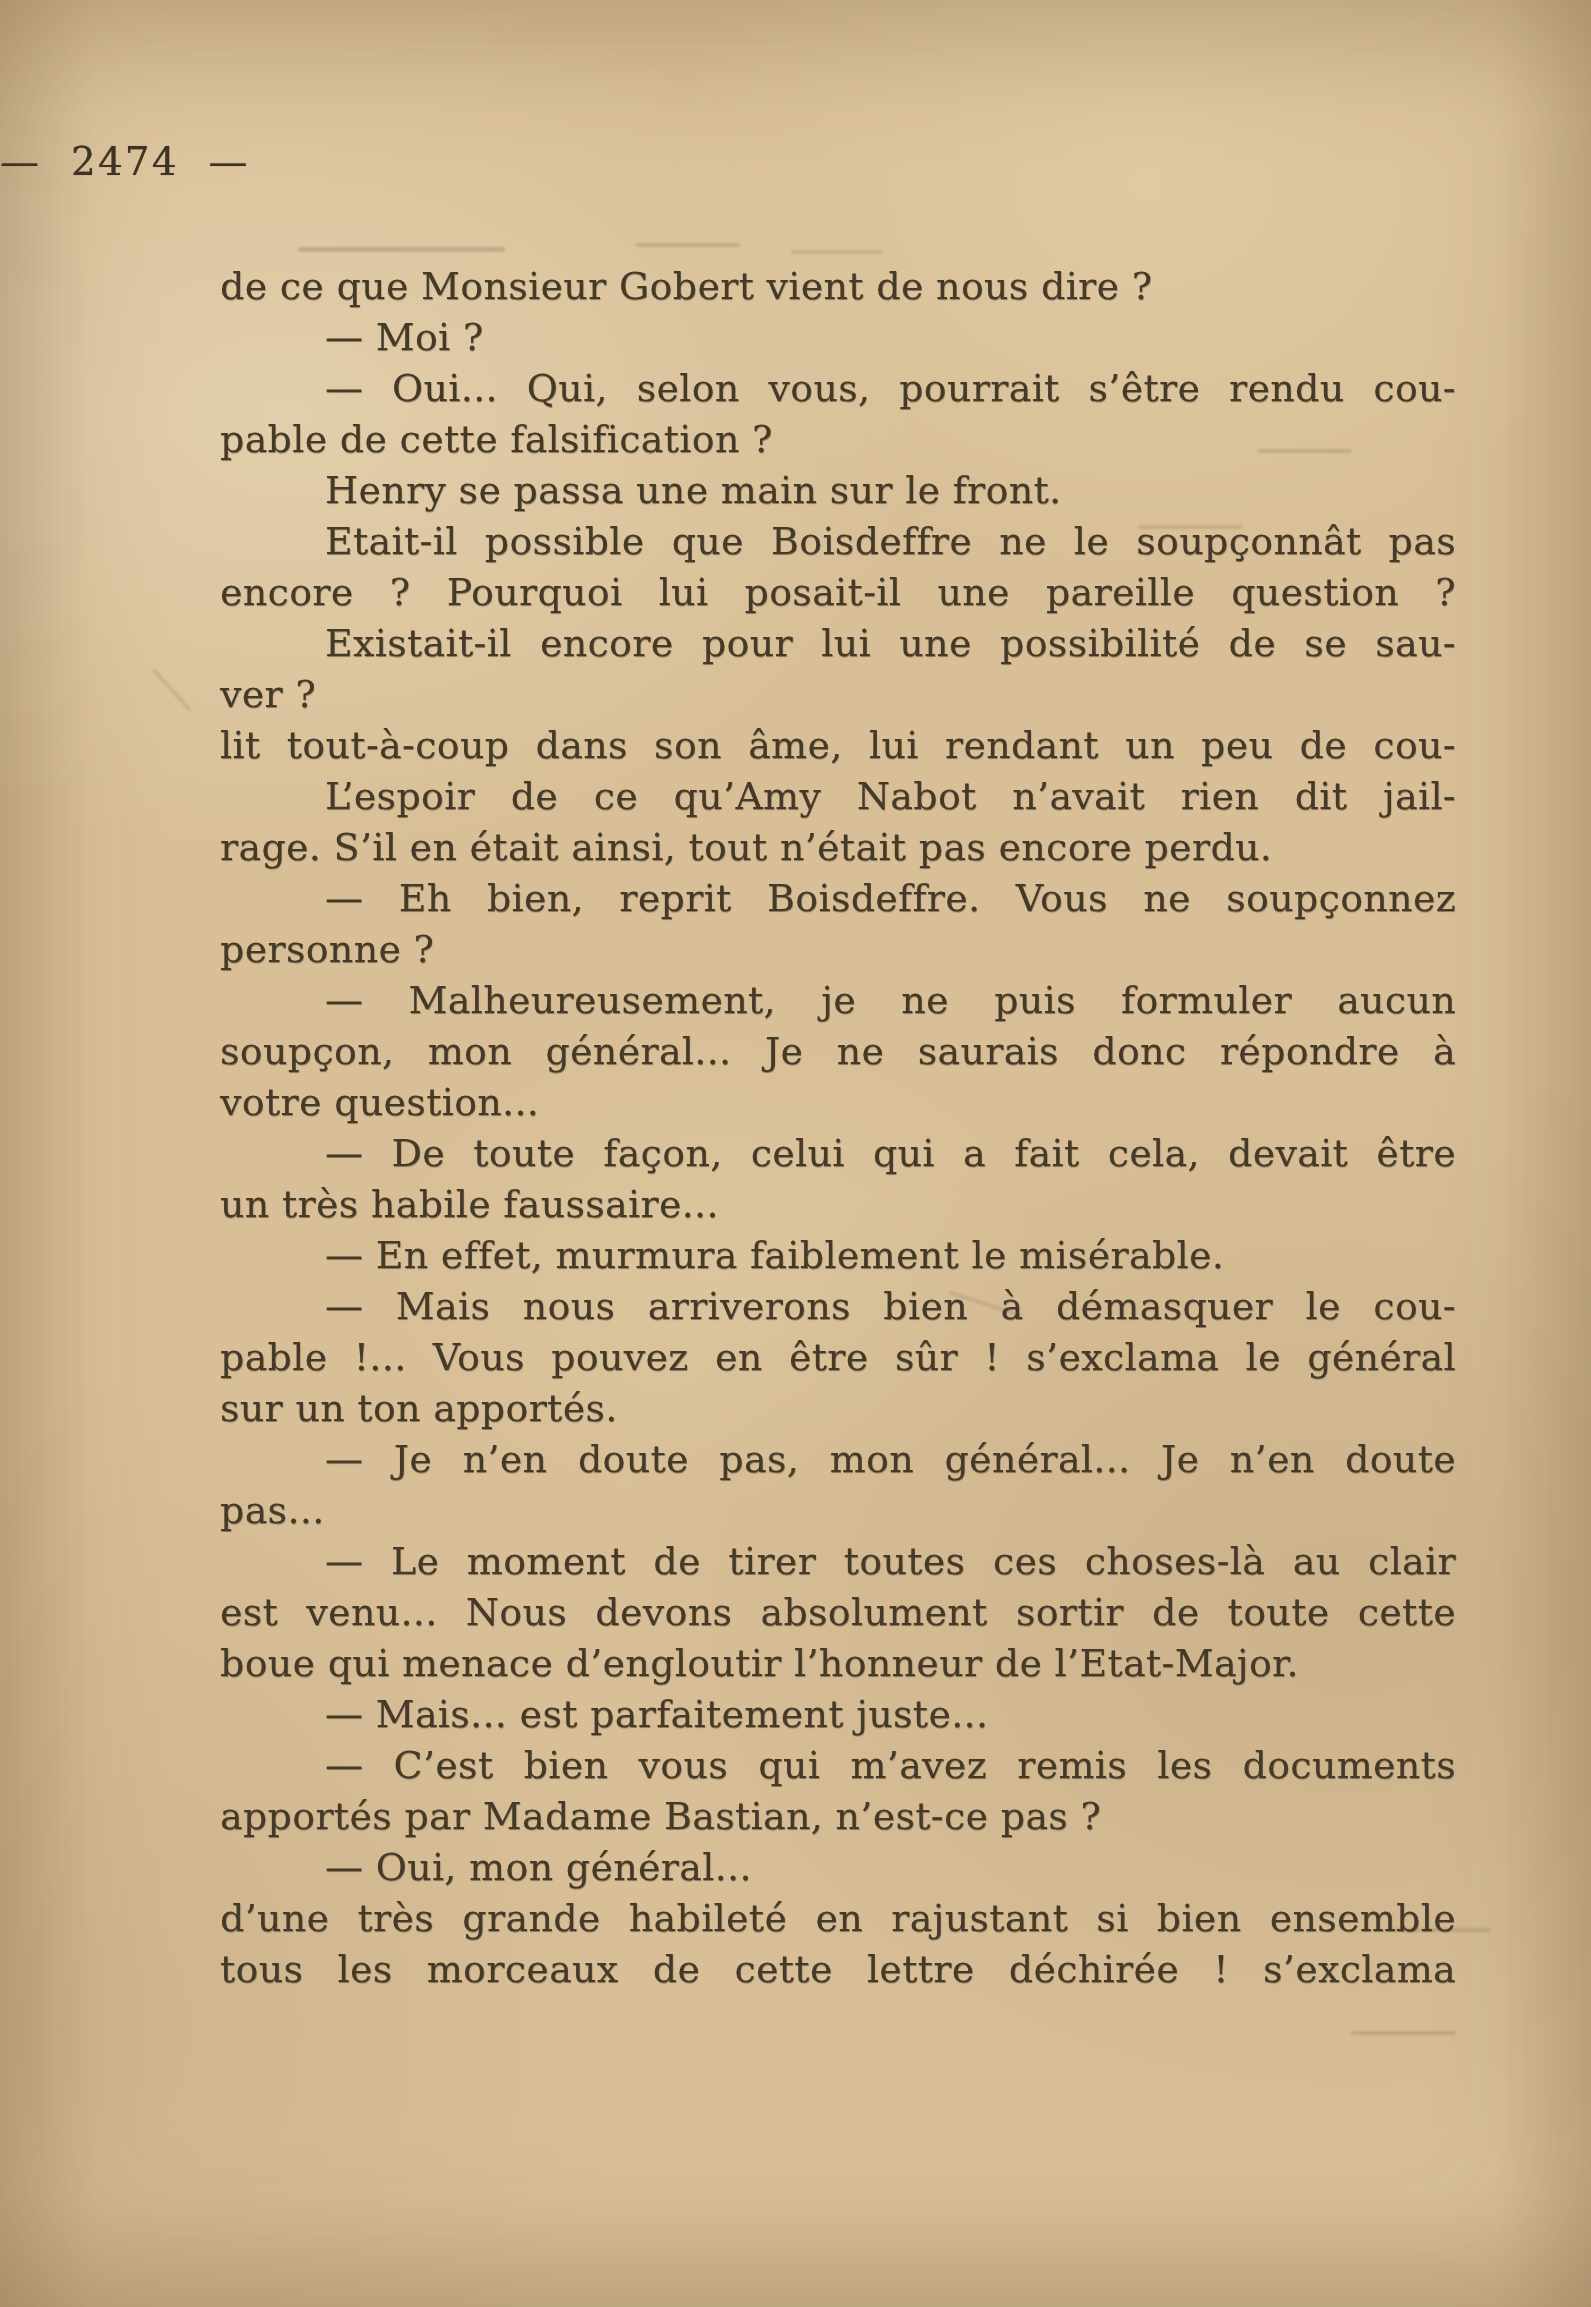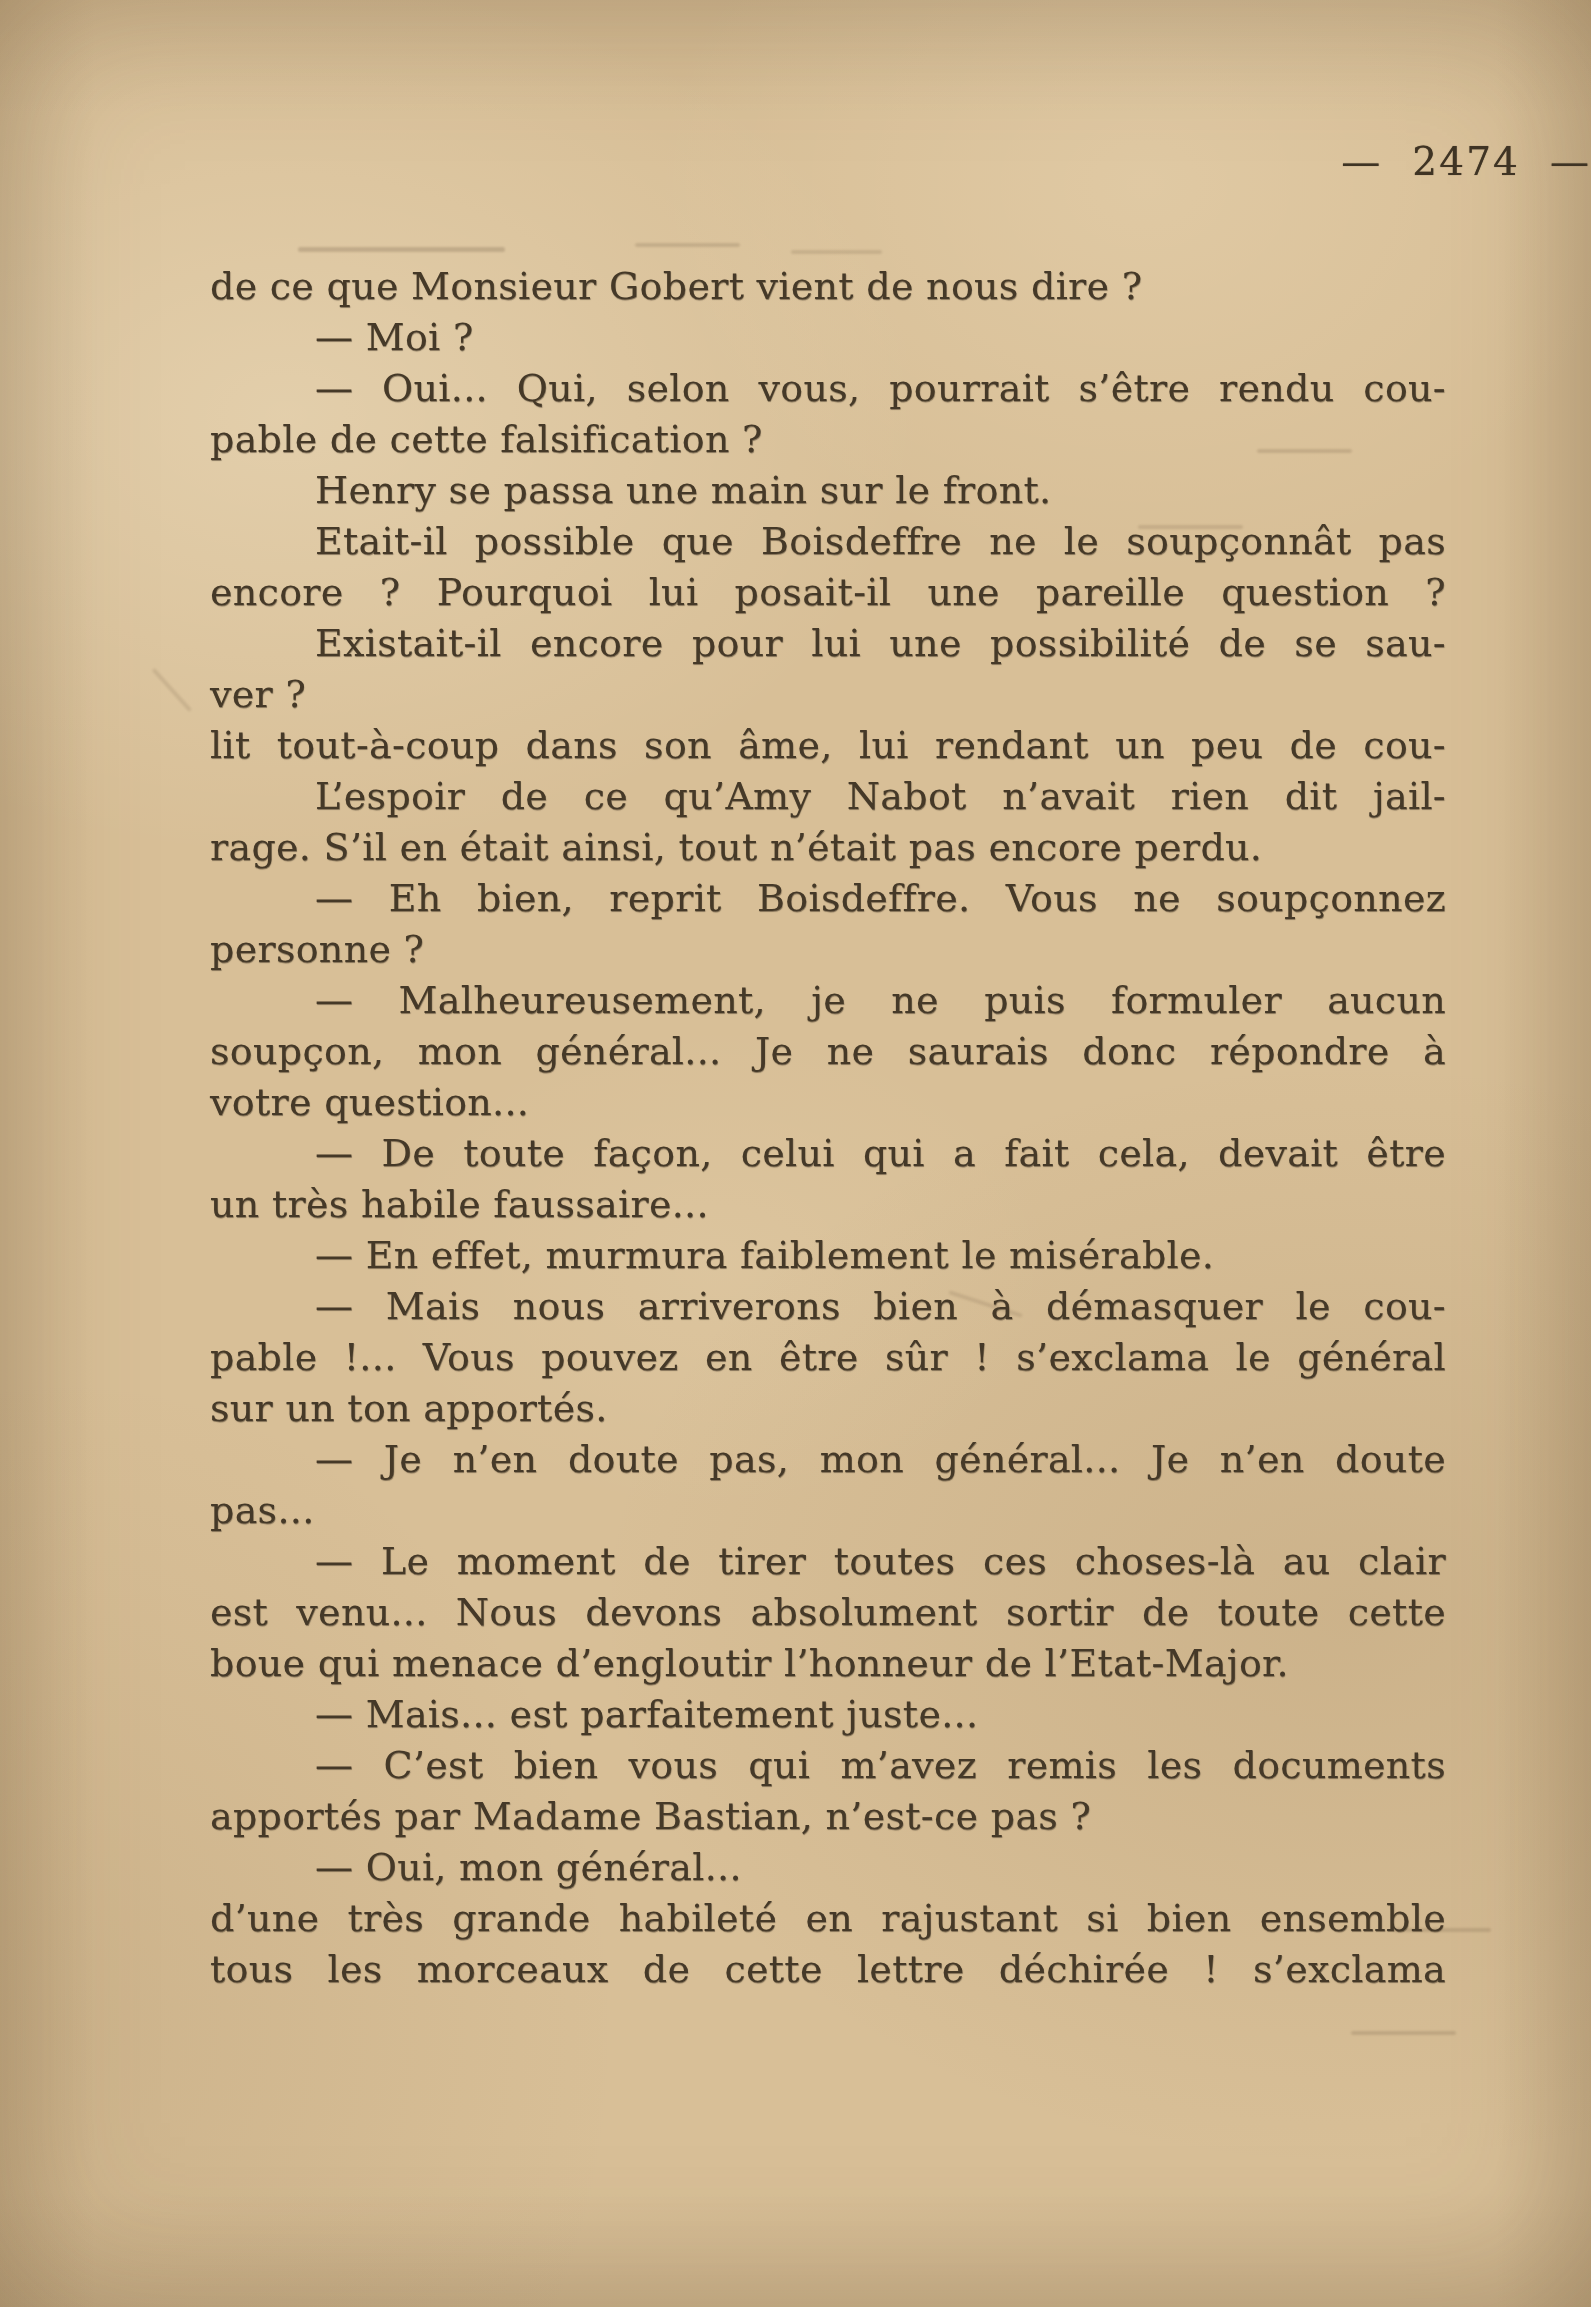--- a/index.html
+++ b/index.html
@@ -23,31 +23,31 @@
       linear-gradient(180deg, rgba(108,84,50,0.08) 0%, rgba(0,0,0,0) 5%, rgba(0,0,0,0) 95%, rgba(108,84,50,0.10) 100%);
     box-shadow: inset 0 0 154px rgba(92,68,38,0.28);
     font-family: "DejaVu Serif", "Liberation Serif", serif;
     color: #453928;
   }
   .pagenum {
     position: absolute;
     top: 139px;
     left: 0;
     width: 100%;
-    text-align: right;
+    text-align: left;
     font-size: 39px;
     letter-spacing: 2.1px;
     word-spacing: 15.4px;
     color: #3f3424;
     text-shadow: 0 0 0.8px rgba(63,52,36,0.75);
   }
   .text-block {
     position: absolute;
     top: 261px;
-    left: 210px;
+    left: 220px;
     width: 1236px;
   }
   .line {
     font-size: 38px;
     line-height: 51px;
     height: 51px;
     white-space: nowrap;
     letter-spacing: 0.3px;
     text-shadow: 0.4px 0.6px 0.8px rgba(69,56,40,0.55);
   }

